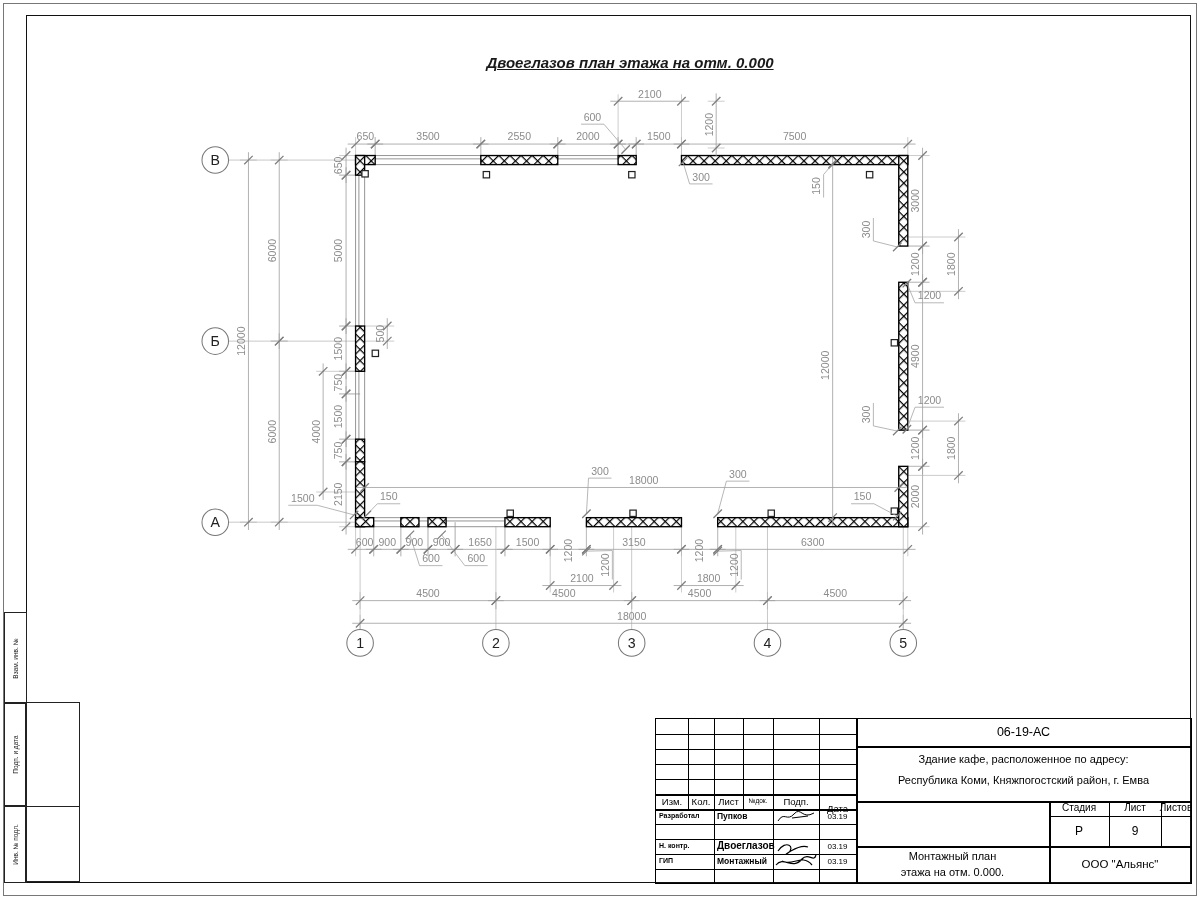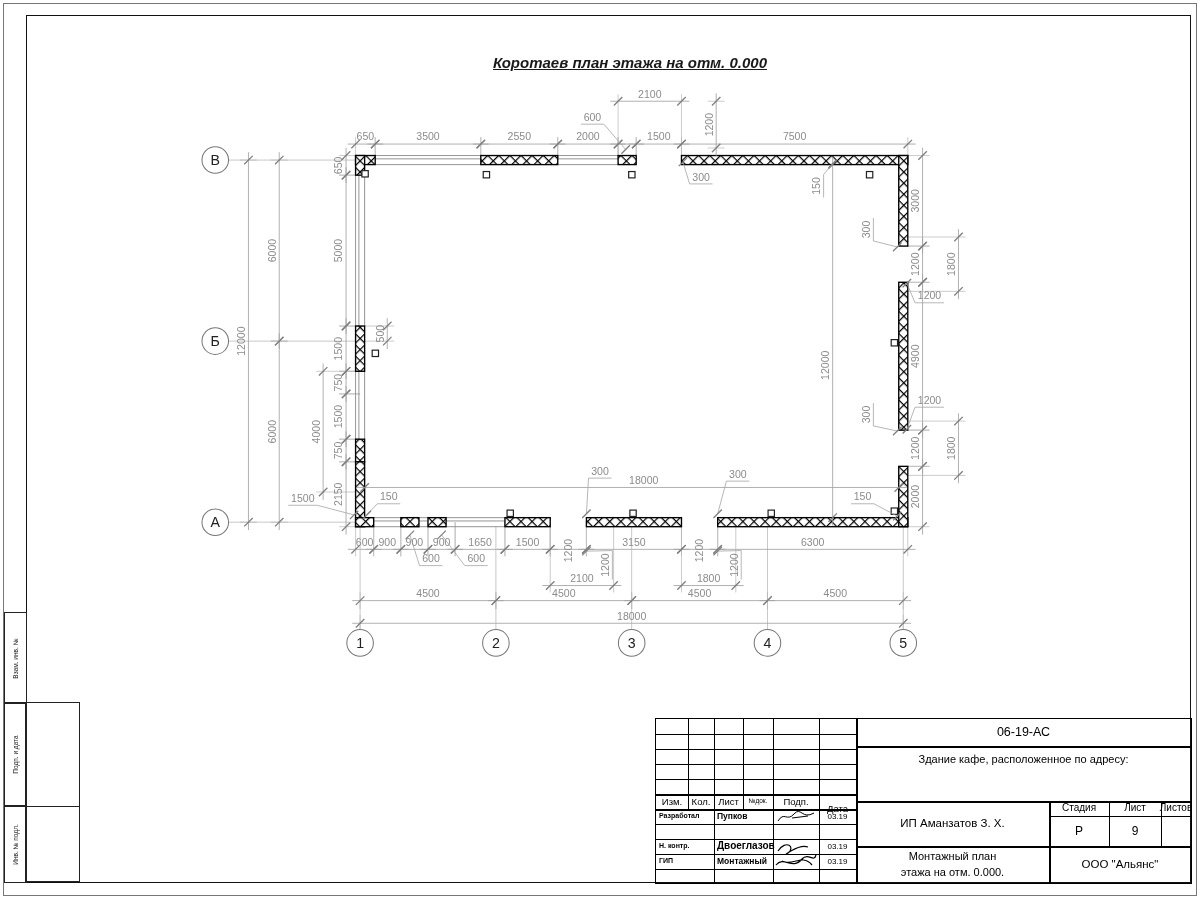--- a/index.html
+++ b/index.html
@@ -45,21 +45,21 @@
   </div>
   <div class="abs margin-cell" style="top:702px;height:103px;">
     <span>Подп. и дата</span>
   </div>
   <div class="abs margin-cell" style="top:805px;height:76px;">
     <span>Инв. № подл.</span>
   </div>
   <div class="abs wide-cell" style="top:702px;height:103px;"></div>
   <div class="abs wide-cell" style="top:805px;height:76px;border-top:none;"></div>
 
-  <div class="abs" id="plan-title">Коротаев план этажа на отм. 0.000</div>
+  <div class="abs" id="plan-title">Двоеглазов план этажа на отм. 0.000</div>
 
   <svg id="plan" class="abs" style="left:170px;top:48px;width:860px;height:630px" viewBox="-6300 -3700 28500 20850" xmlns="http://www.w3.org/2000/svg">
     <defs>
       <pattern id="hat" width="260" height="260" patternUnits="userSpaceOnUse" patternTransform="rotate(45)">
         <rect width="260" height="260" fill="#ffffff"></rect>
         <line x1="0" y1="0" x2="0" y2="260" stroke="#000" stroke-width="80"></line>
         <line x1="0" y1="0" x2="260" y2="0" stroke="#000" stroke-width="80"></line>
       </pattern>
     </defs>
     <g id="gExt">
@@ -530,21 +530,21 @@
 
     <svg class="abs" style="left:118px;top:90px" width="45" height="16">
       <path d="M4,12 C10,2 13,13 20,5 S28,11 40,4 M18,9 L34,7" stroke="#000" stroke-width="1" fill="none"></path>
     </svg>
     <svg class="abs" style="left:116px;top:118px" width="48" height="36">
       <path d="M6,14 C14,2 24,10 16,16 C8,22 26,6 36,10 M4,28 C12,18 20,34 30,22 C36,15 42,26 44,18 M10,24 C20,30 30,16 40,28" stroke="#000" stroke-width="1.2" fill="none"></path>
     </svg>
 
     <div class="tb-cell" style="left:200px;top:0;width:335px;height:27px;font-size:12.5px">06-19-АС</div>
     <div class="tb-cell" style="left:200px;top:29px;width:335px;height:24px;font-size:11px">Здание кафе, расположенное по адресу:</div>
-    <div class="tb-cell" style="left:200px;top:82px;width:193px;height:45px;font-size:11.5px">ИП Аманзатов З. Х.</div>
+    <div class="tb-cell" style="left:200px;top:50px;width:335px;height:24px;font-size:11px">Республика Коми, Княжпогостский район, г. Емва</div>
     <div class="tb-cell" style="left:393px;top:82px;width:60px;height:15px;font-size:10px">Стадия</div>
     <div class="tb-cell" style="left:453px;top:82px;width:52px;height:15px;font-size:10px">Лист</div>
     <div class="tb-cell" style="left:505px;top:82px;width:30px;height:15px;font-size:10px">Листов</div>
     <div class="tb-cell" style="left:393px;top:97px;width:60px;height:30px;font-size:12px">Р</div>
     <div class="tb-cell" style="left:453px;top:97px;width:52px;height:30px;font-size:12px">9</div>
     <div class="tb-cell" style="left:505px;top:97px;width:30px;height:30px;font-size:12px"></div>
     <div class="tb-cell" style="left:200px;top:129px;width:193px;height:18px;font-size:11px">Монтажный план</div>
     <div class="tb-cell" style="left:200px;top:145px;width:193px;height:18px;font-size:11px">этажа на отм. 0.000.</div>
     <div class="tb-cell" style="left:393px;top:127px;width:142px;height:37px;font-size:11.5px">ООО "Альянс"</div>
   </div>

